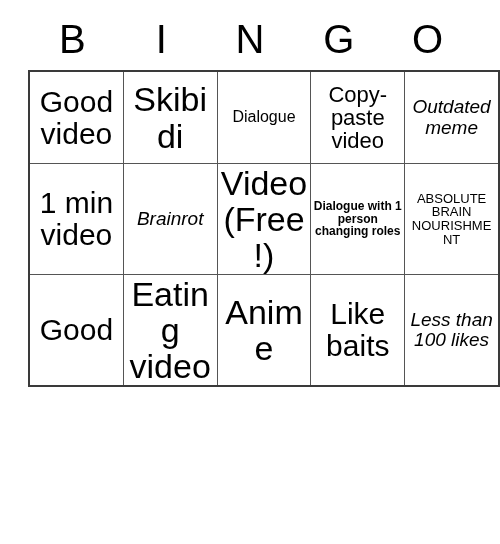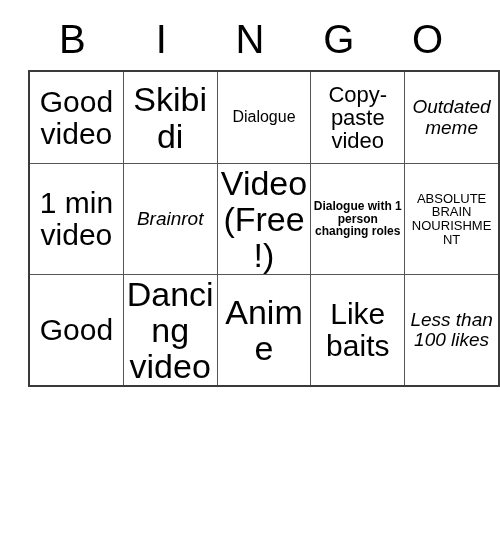--- a/index.html
+++ b/index.html
@@ -120,21 +120,21 @@
           </td>
         <td class="fs-xxs">
             <span class="cell-text">ABSOLUTE BRAIN NOURISHMENT</span>
           </td>
       </tr>
       <tr>
         <td class="fs-xxl">
             <span class="cell-text">Good</span>
           </td>
         <td class="fs-xl">
-            <span class="cell-text">Dancing video</span>
+            <span class="cell-text">Eating video</span>
           </td>
         <td class="fs-xl">
             <span class="cell-text">Anime</span>
           </td>
         <td class="fs-xxl">
             <span class="cell-text">Like baits</span>
           </td>
         <td class="fs-md">
             <span class="cell-text">Less than 100 likes</span>
           </td>

